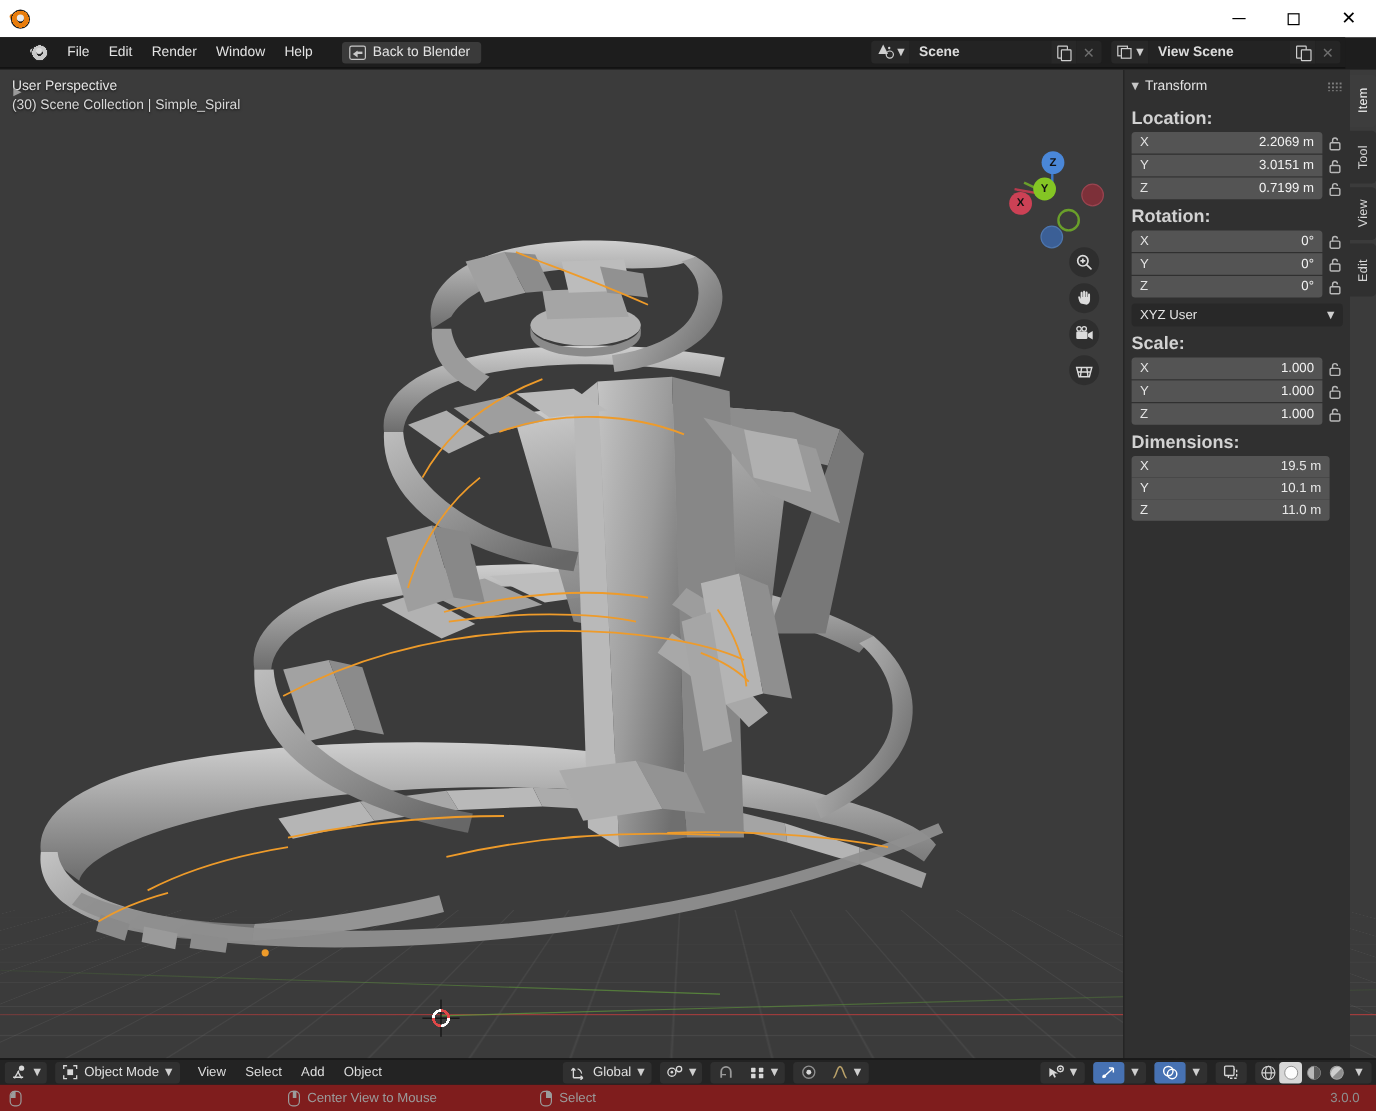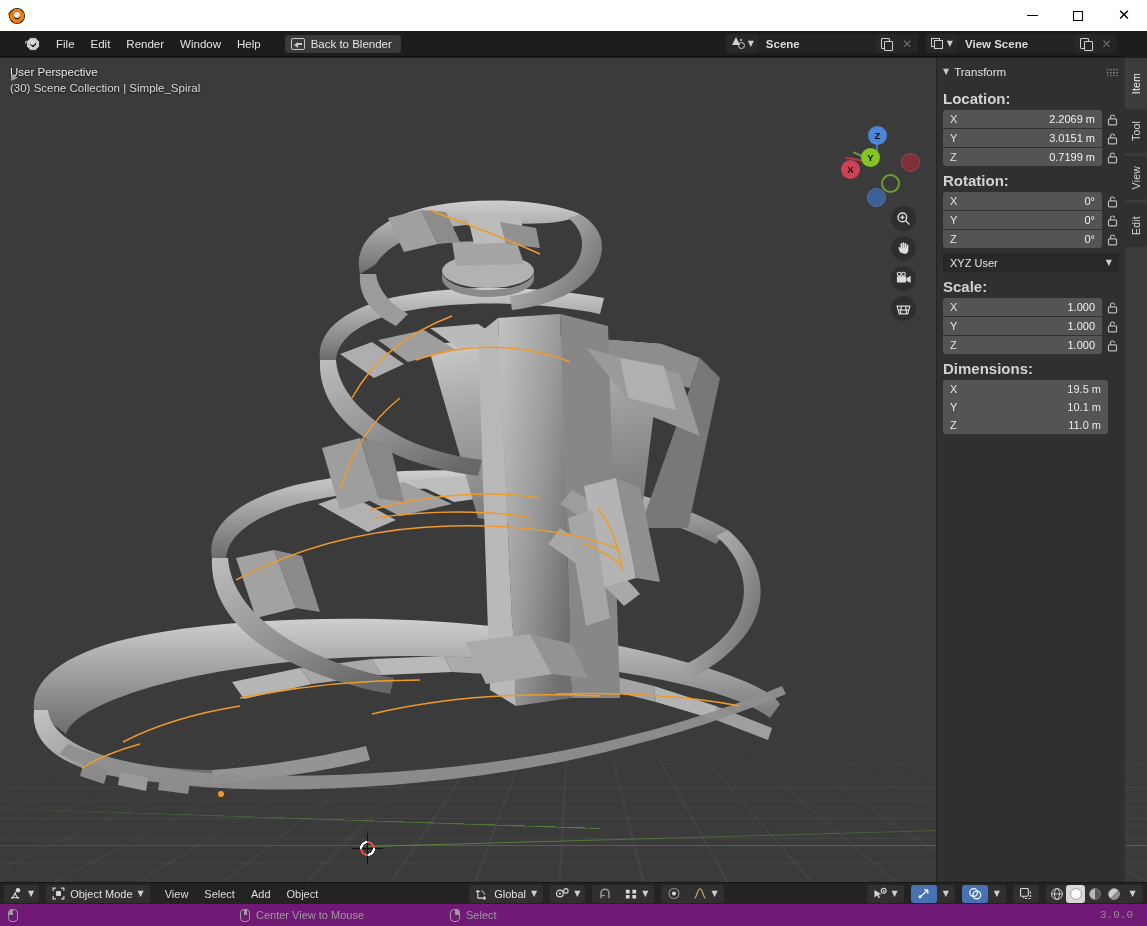--- a/index.html
+++ b/index.html
@@ -237,29 +237,29 @@
     height:18px; padding:0 6px; font-size:11px; color:#e0e0e0;
   }
   .sel-box { display:flex; align-items:center; gap:4px; background:#303030; border-radius:3px; height:18px; padding:0 5px; }
   .shade-group { display:flex; align-items:center; background:#303030; border-radius:3px; height:18px; padding:0 1px; }
   .shade-b { width:19px; height:18px; display:flex; align-items:center; justify-content:center; border-radius:3px; }
   .shade-b.on { background:#d8d8d8; }
 
   
   .statusbar {
     position:absolute; left:0; top:904px; width:1147px; height:22px;
-    background:#701a75; display:flex; align-items:center; padding:0 8px;
+    background:#7f1d1d; display:flex; align-items:center; padding:0 8px;
     font-size:11px; color:#9b9b9b;
   }
   .sb-item { display:flex; align-items:center; gap:6px; }
   .mouse-ico { width:10px; height:13px; border:1.3px solid #9b9b9b; border-radius:4px 4px 4px 4px; position:relative; flex:none; }
   .mouse-ico.left:after  { content:''; position:absolute; left:-0.5px; top:-0.5px; width:4.3px; height:6px; background:#9b9b9b; border-radius:4px 0 0 0; }
   .mouse-ico.mid:after   { content:''; position:absolute; left:3.2px; top:-0.5px; width:2.6px; height:6px; background:#9b9b9b; }
   .mouse-ico.right:after { content:''; position:absolute; right:-0.5px; top:-0.5px; width:4.3px; height:6px; background:#9b9b9b; border-radius:0 4px 0 0; }
-  .sb-version { margin-left:auto; font-size:11px; color:#8e8e8e; padding-right:6px;font-family:Liberation Mono, monospace; }
+  .sb-version { margin-left:auto; font-size:11px; color:#8e8e8e; padding-right:6px; }
 
   svg { pointer-events:none; }
 </style>
 </head>
 <body>
 
 <div id="app">
 
   <div class="titlebar">
     <div class="tb-icon">

